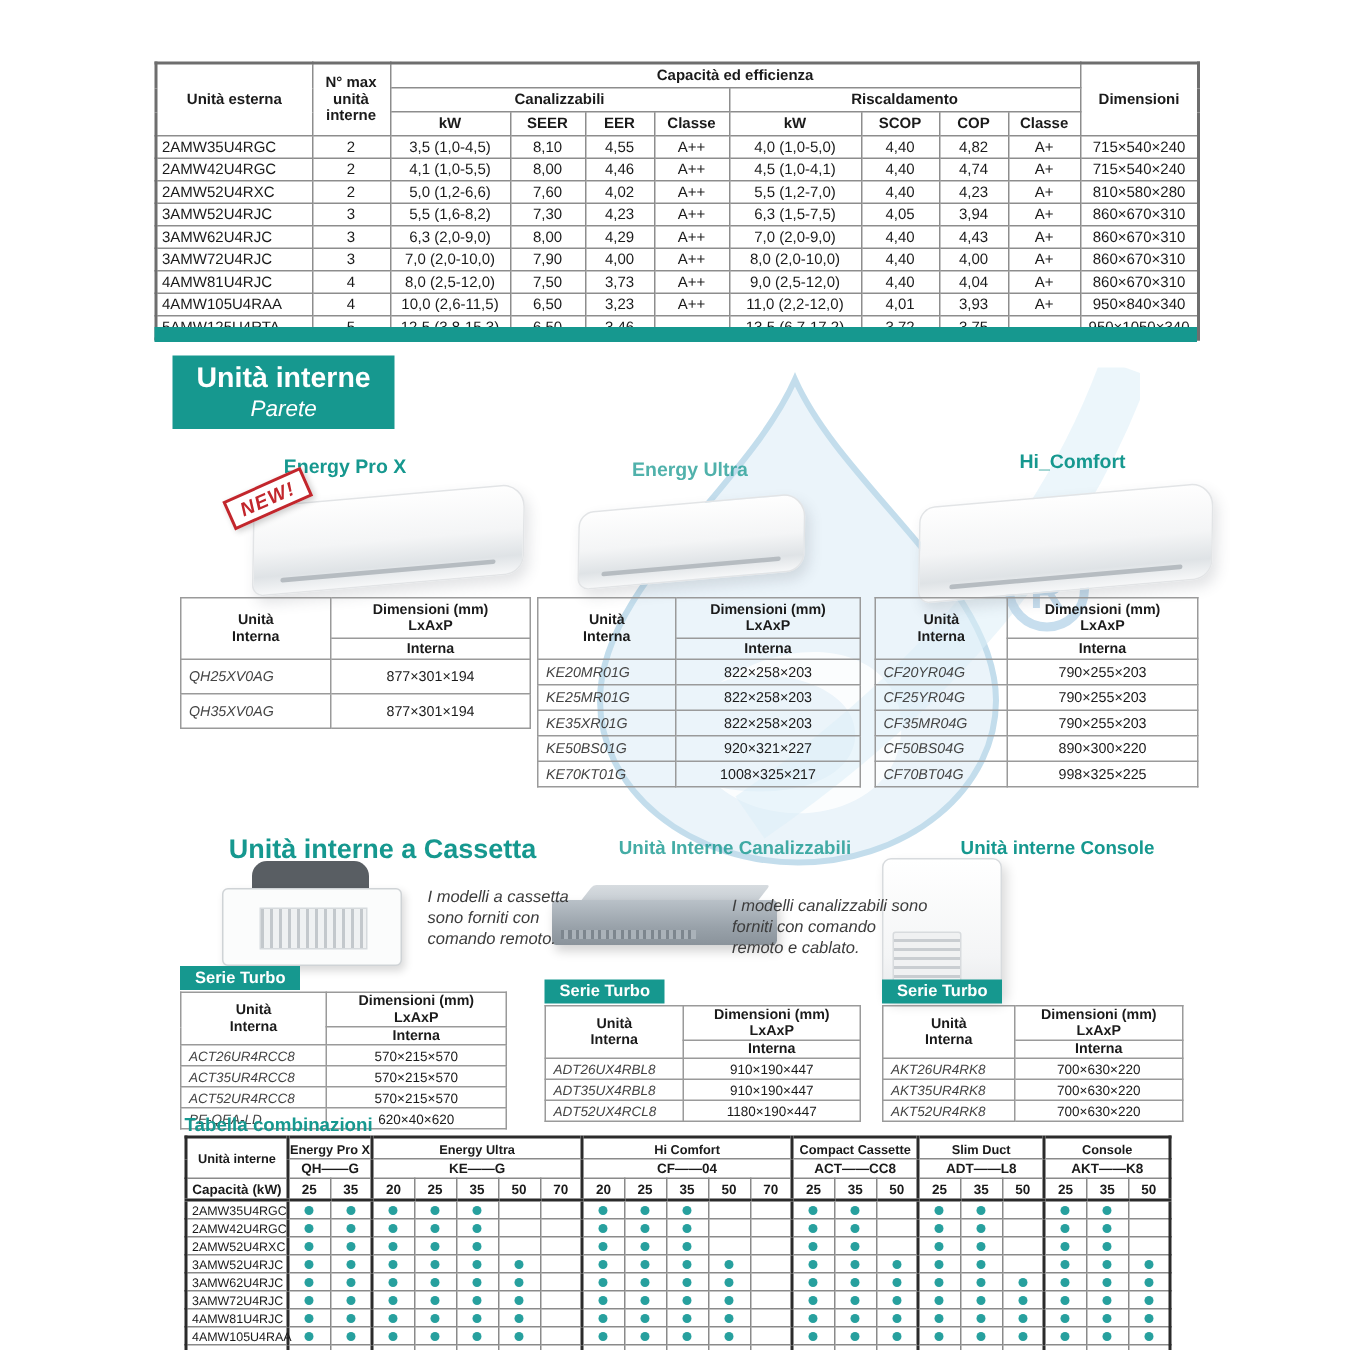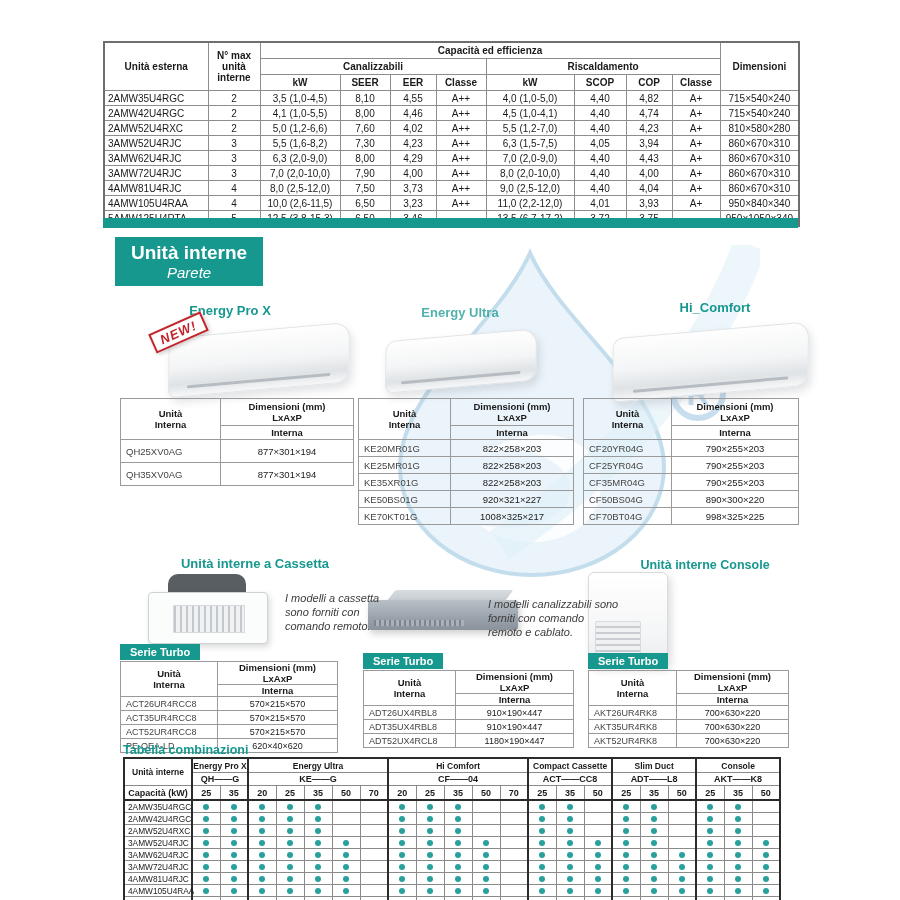--- a/index.html
+++ b/index.html
@@ -18,21 +18,21 @@
   table{border-collapse:collapse;table-layout:fixed;background:transparent;}
   .spec{width:695px;border:2px solid #6e6e6e;}
   .spec th,.spec td{border:1px solid #8d8d8d;font-size:10px;padding:0 1px;text-align:center;}
   .spec thead th{font-weight:bold;height:15px;}
   .spec tbody td{height:14px;}
   .spec td.model{text-align:left;padding-left:3px;}
   
   .dimtab{border:1px solid #9a9a9a;}
   .dimtab th,.dimtab td{border:1px solid #9a9a9a;font-size:9.5px;text-align:center;padding:0 2px;}
   .dimtab th{font-weight:bold;}
-  .dimtab td.model{text-align:left;padding-left:5px;color:#444;}
+  .dimtab td.model{text-align:left;padding-left:5px;color:#444;font-style:italic;}
   .rows22 td{height:22px;}
   .rows16 td{height:16px;}
   .rows13 td{height:13px;font-size:9px;}
   .hdr26{height:26px;}
   .hdr22{height:22px;font-size:9px;}
   .hdr13{height:13px;}
   .hdr11{height:11px;font-size:9px;}
   
   .combo{width:657px;border:2px solid #2b2b2b;}
   .combo th,.combo td{border:1px solid #8a8a8a;font-size:9px;text-align:center;padding:0;white-space:nowrap;}
@@ -349,21 +349,22 @@
           <td class="model">CF50BS04G</td>
           <td>890×300×220</td>
         </tr>
         <tr>
           <td class="model">CF70BT04G</td>
           <td>998×325×225</td>
         </tr>
       </tbody>
   </table>
 
-  <div class="abs teal-title z1" style="left:130px;top:556px;width:250px;text-align:center;font-size:13px;">Unità interne a Cassetta</div>
+  <div class="abs teal-title z1" style="left:130px;top:556px;width:250px;text-align:center;font-size:18px;">Unità interne a Cassetta</div>
+  <div class="abs teal-title z1" style="left:370px;top:558px;width:240px;text-align:center;font-size:12.5px;opacity:.8;">Unità Interne Canalizzabili</div>
   <div class="abs teal-title z1" style="left:595px;top:558px;width:220px;text-align:center;font-size:12.5px;">Unità interne Console</div>
 
   <div class="abs z1" style="left:148px;top:574px;width:118px;height:70px;">
     <div class="cass-top abs" style="left:20px;top:0;width:78px;height:26px;"></div>
     <div class="cass-panel abs" style="left:0;top:18px;width:118px;height:50px;">
       <div class="cass-grille abs" style="left:24px;top:12px;width:70px;height:26px;"></div>
     </div>
   </div>
 
   <div class="abs z1" style="left:368px;top:590px;width:150px;height:46px;">

